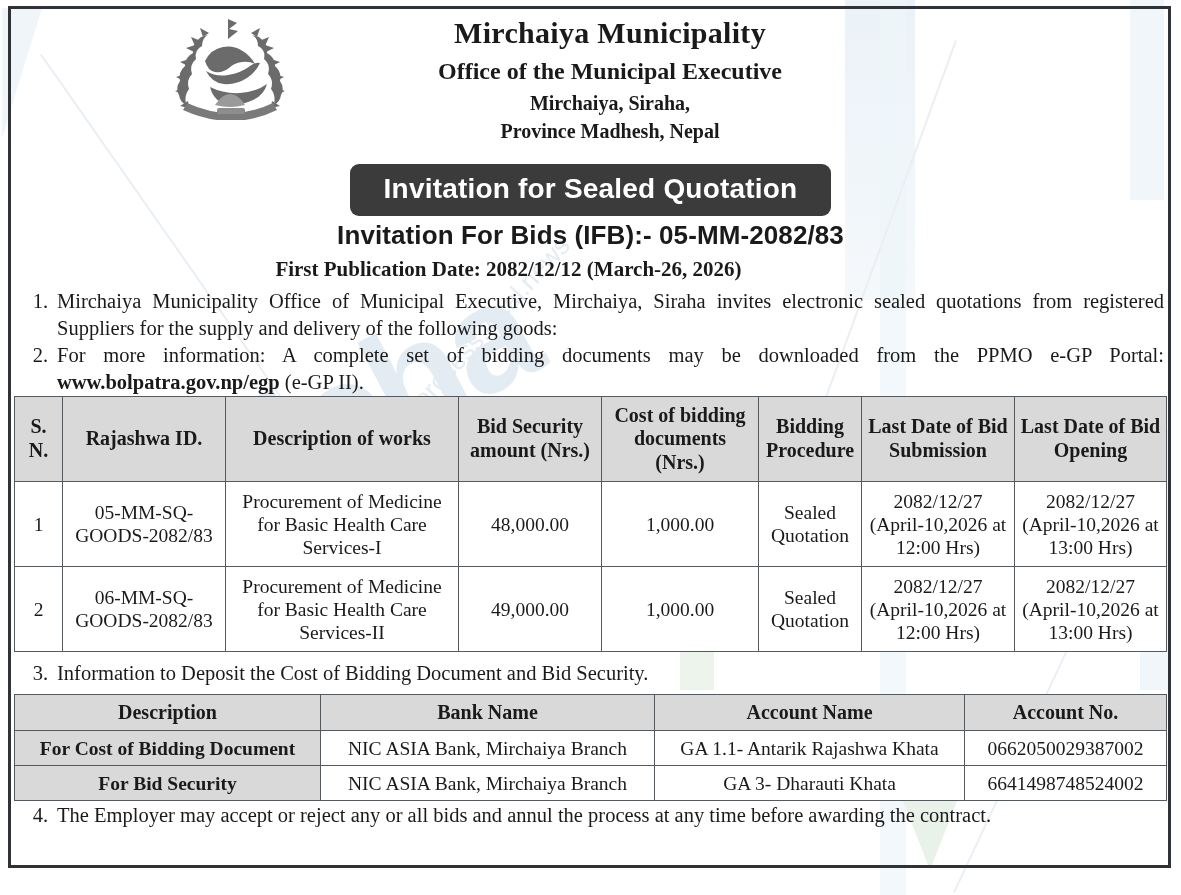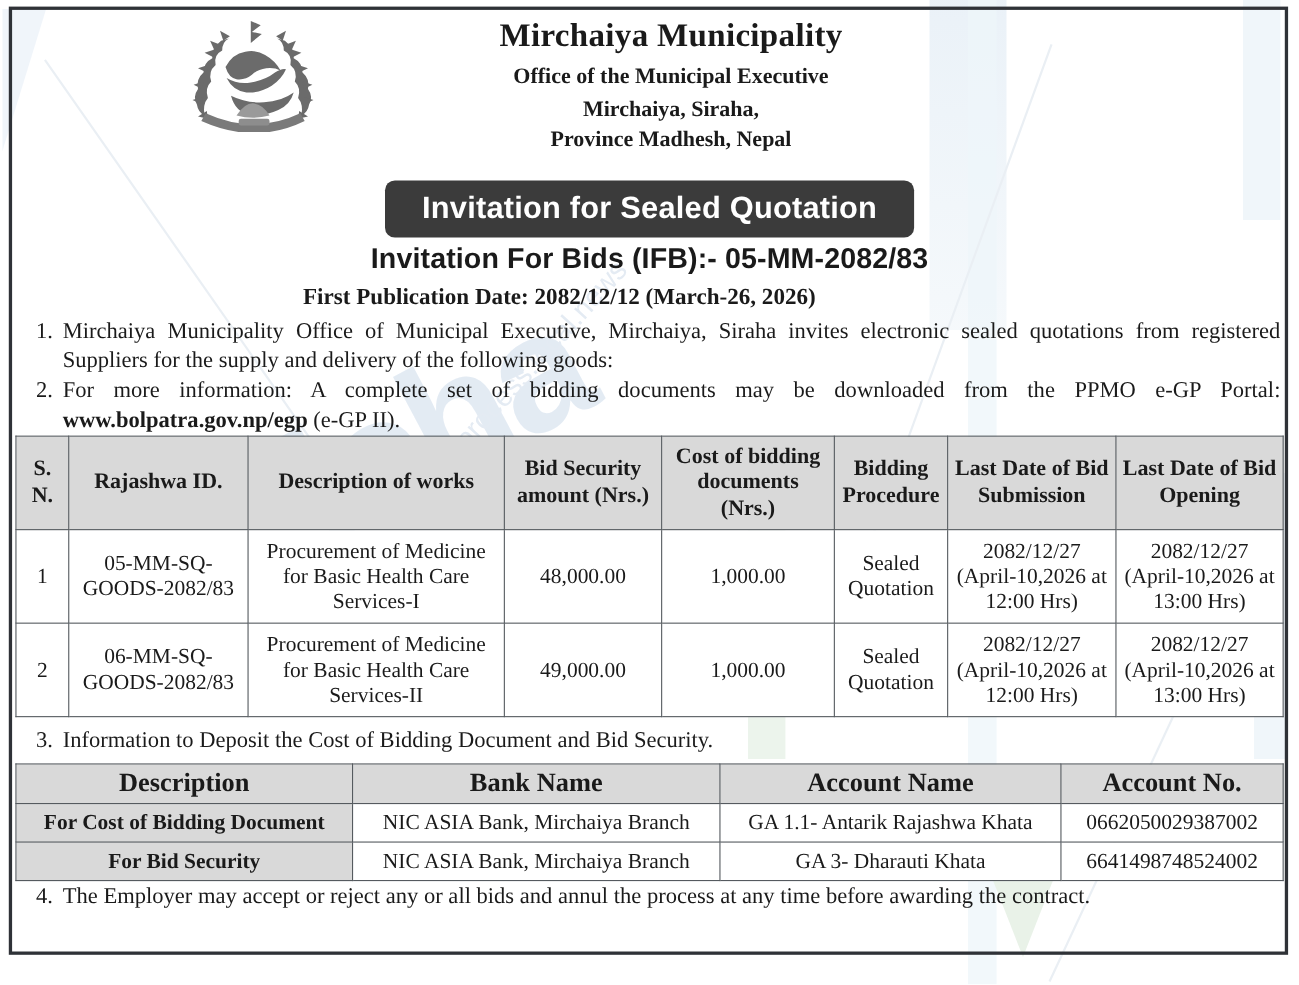--- a/index.html
+++ b/index.html
@@ -126,21 +126,21 @@
     text-align: center;
   }
   .org-name {
     font-size: 30px;
     font-weight: 700;
     letter-spacing: .3px;
     line-height: 1.15;
     margin: 6px 0 0 0;
   }
   .org-office {
-    font-size: 20px;
+    font-size: 24px;
     font-weight: 700;
     line-height: 1.2;
     margin-top: 6px;
     text-align: center;
   }
   .org-addr1 {
     font-size: 20px;
     font-weight: 700;
     margin-top: 7px;
   }
@@ -245,21 +245,21 @@
     font-size: 19.5px;
   }
   #bank-table {
     left: 14px;
     top: 694px;
     width: 1152px;
   }
   #bank-table th {
     background: #d9d9d9;
     font-weight: 700;
-    font-size: 24px;
+    font-size: 20px;
     height: 29px;
   }
   #bank-table td {
     background: #ffffff;
     height: 28px;
     font-size: 19.5px;
   }
   #bank-table td.rowhead {
     background: #d9d9d9;
     font-weight: 700;

